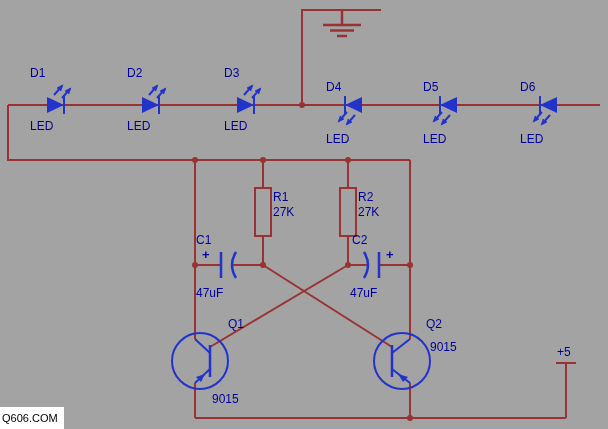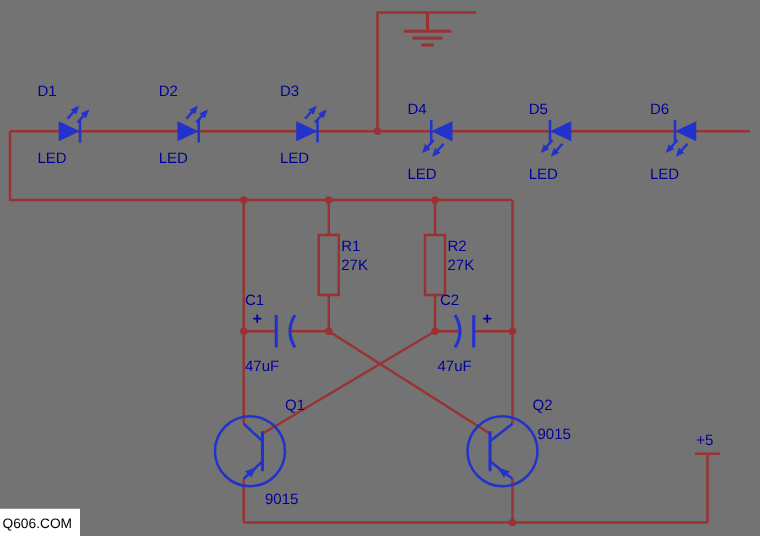--- a/index.html
+++ b/index.html
@@ -1,17 +1,17 @@
 <!DOCTYPE html>
 <html><head>
 <meta charset="utf-8">
 <title>Circuit Diagram</title>
 <style>
   html,body{margin:0;padding:0;background:#888;}
-  .stage{position:relative;width:608px;height:429px;background:#737373;overflow:hidden;}
+  .stage{position:relative;width:608px;height:429px;background:#a3a3a3;overflow:hidden;}
   svg{display:block;}
   .w{stroke:#993333;stroke-width:2;fill:none;}
   .wth{stroke:#993333;stroke-width:2.5;fill:none;}
   .c{stroke:#2233CC;stroke-width:2;fill:none;}
   .cth{stroke:#2233CC;stroke-width:2.5;fill:none;}
   .cf{fill:#2233CC;stroke:none;}
   .dot{fill:#993333;stroke:none;}
   .lbl{font-family:"Liberation Sans",sans-serif;font-size:12px;fill:#000099;}
   .plus{font-family:"Liberation Sans",sans-serif;font-size:13px;fill:#000099;font-weight:bold;}
   .wm-bg{fill:#FFFFFF;}

